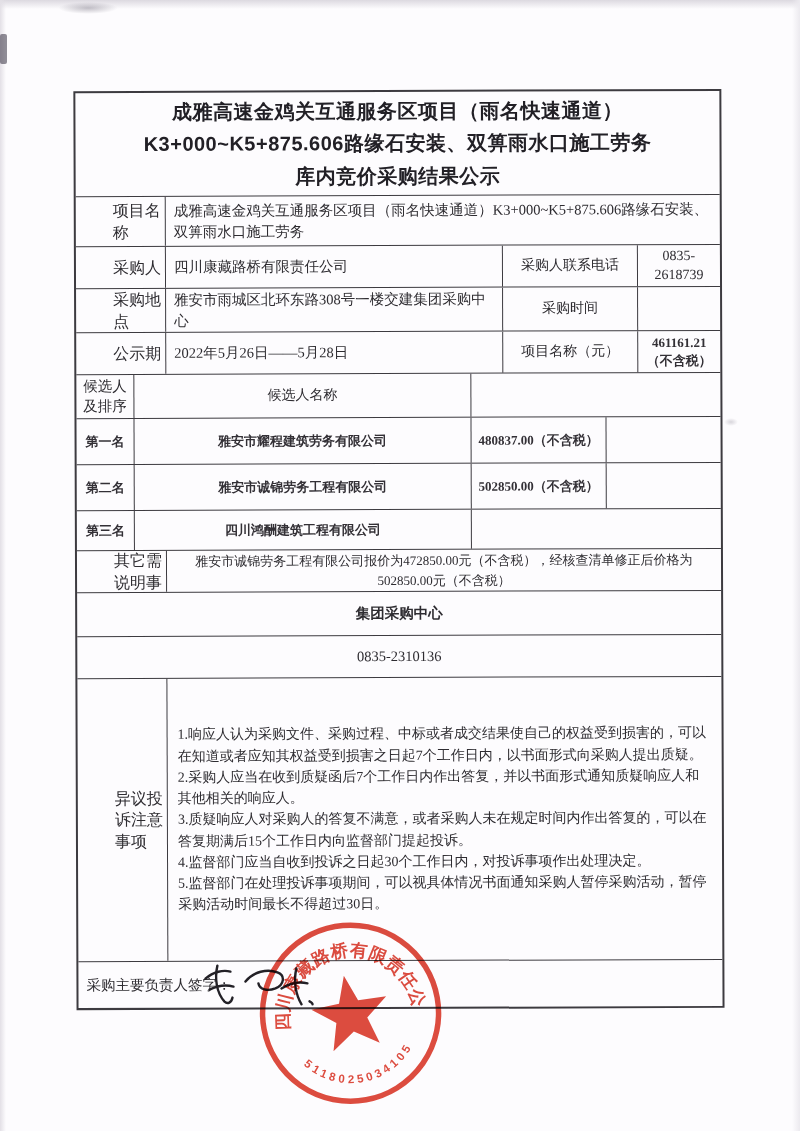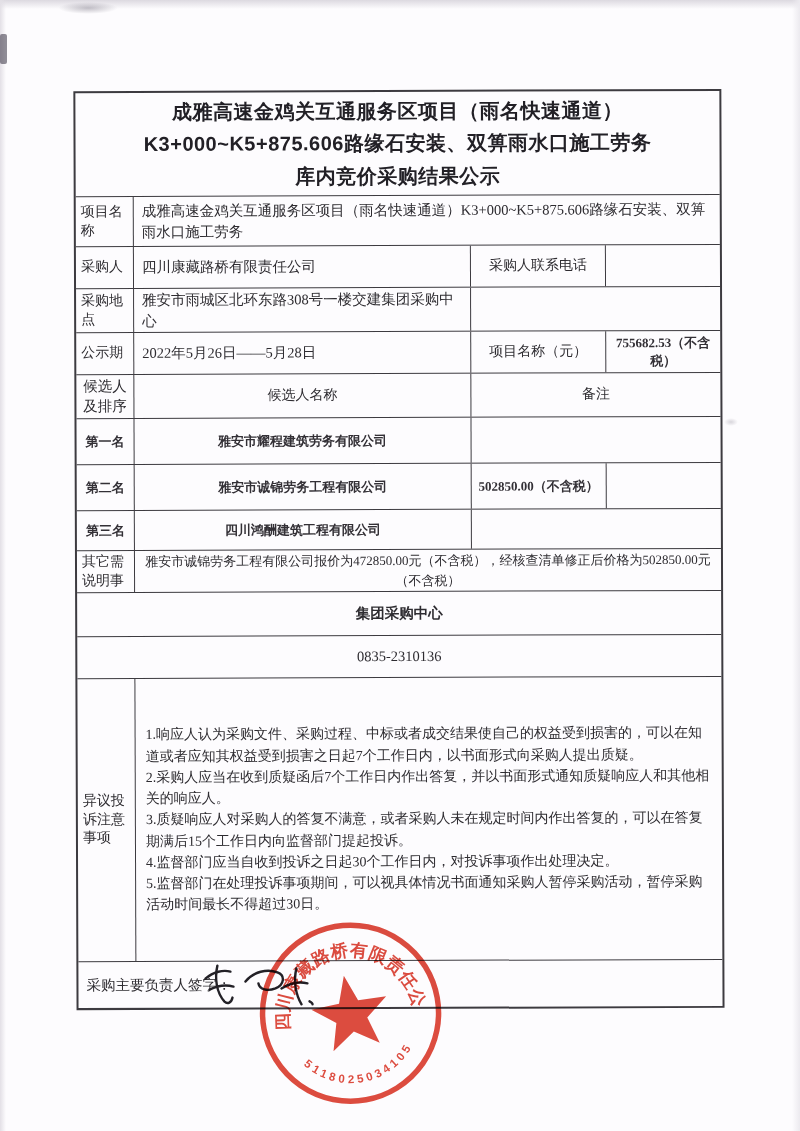--- a/index.html
+++ b/index.html
@@ -31,21 +31,21 @@
   }
   .row{display:flex;box-sizing:border-box;border-bottom:1.5px solid #3d3b40;}
   .row:last-child{border-bottom:none;}
   .cell{box-sizing:border-box;display:flex;align-items:center;overflow:hidden;}
   .bR{border-right:1.5px solid #3d3b40;}
   .c1{width:58px;}
   .c2{width:337px;}
   .c3{width:135px;}
   .cF{flex:1;}
   .lab{justify-content:flex-start;text-align:left;padding:2px 3px 2px 5px;
-       font-size:14px;line-height:1.35;word-break:break-all;}
+       font-size:16px;line-height:1.35;word-break:break-all;margin-left:32px;}
   .lab-c{justify-content:center;text-align:center;padding:16px 3px;
        font-size:14.5px;line-height:1.35;word-break:break-all;}
   .val-l{justify-content:flex-start;text-align:left;padding:3px 8px;font-size:14.5px;line-height:1.4;}
   .val-c{justify-content:center;text-align:center;padding:3px 4px;font-size:14px;line-height:1.35;}
   .small{font-size:13px;font-weight:600;color:#333036;}
   .title-row{height:104px;}
   .title-cell{width:100%;justify-content:center;text-align:center;}
   .doc-title{font-family:"Liberation Sans","DejaVu Sans",sans-serif;font-weight:bold;
     font-size:20px;line-height:1.62;letter-spacing:.5px;white-space:pre-line;color:#222026;}
   .r-project{height:50px;}
@@ -97,43 +97,45 @@
 
       <div class="row r-project">
         <div class="cell c1 bR lab">项目名称</div>
         <div class="cell cF val-l">成雅高速金鸡关互通服务区项目（雨名快速通道）K3+000~K5+875.606路缘石安装、双箅雨水口施工劳务</div>
       </div>
 
       <div class="row r-buyer">
         <div class="cell c1 bR lab">采购人</div>
         <div class="cell c2 bR val-l">四川康藏路桥有限责任公司</div>
         <div class="cell c3 bR val-c">采购人联系电话</div>
+        <div class="cell cF val-c">0835-2618739</div>
       </div>
 
       <div class="row r-location">
         <div class="cell c1 bR lab">采购地点</div>
         <div class="cell c2 bR val-l">雅安市雨城区北环东路308号一楼交建集团采购中心</div>
+        <div class="cell c3 bR val-c">采购时间</div>
       </div>
 
       <div class="row r-publicity">
         <div class="cell c1 bR lab">公示期</div>
         <div class="cell c2 bR val-l">2022年5月26日——5月28日</div>
         <div class="cell c3 bR val-c">项目名称（元）</div>
-        <div class="cell cF val-c small">755682.53（不含税）</div>
+        <div class="cell cF val-c small">461161.21（不含税）</div>
       </div>
 
       <div class="row r-chead">
         <div class="cell c1 bR lab-c">候选人及排序</div>
         <div class="cell c2 bR val-c">候选人名称</div>
-        <div class="cell cF val-c">备注</div>
       </div>
 
       <div class="row r-cand1">
         <div class="cell c1 bR lab-c small">第一名</div>
         <div class="cell c2 bR val-c small">雅安市耀程建筑劳务有限公司</div>
+        <div class="cell c3 bR val-c small">480837.00（不含税）</div>
         <div class="cell cF val-c small"></div>
       </div>
 
       <div class="row r-cand2">
         <div class="cell c1 bR lab-c small">第二名</div>
         <div class="cell c2 bR val-c small">雅安市诚锦劳务工程有限公司</div>
         <div class="cell c3 bR val-c small">502850.00（不含税）</div>
         <div class="cell cF val-c small"></div>
       </div>
 

